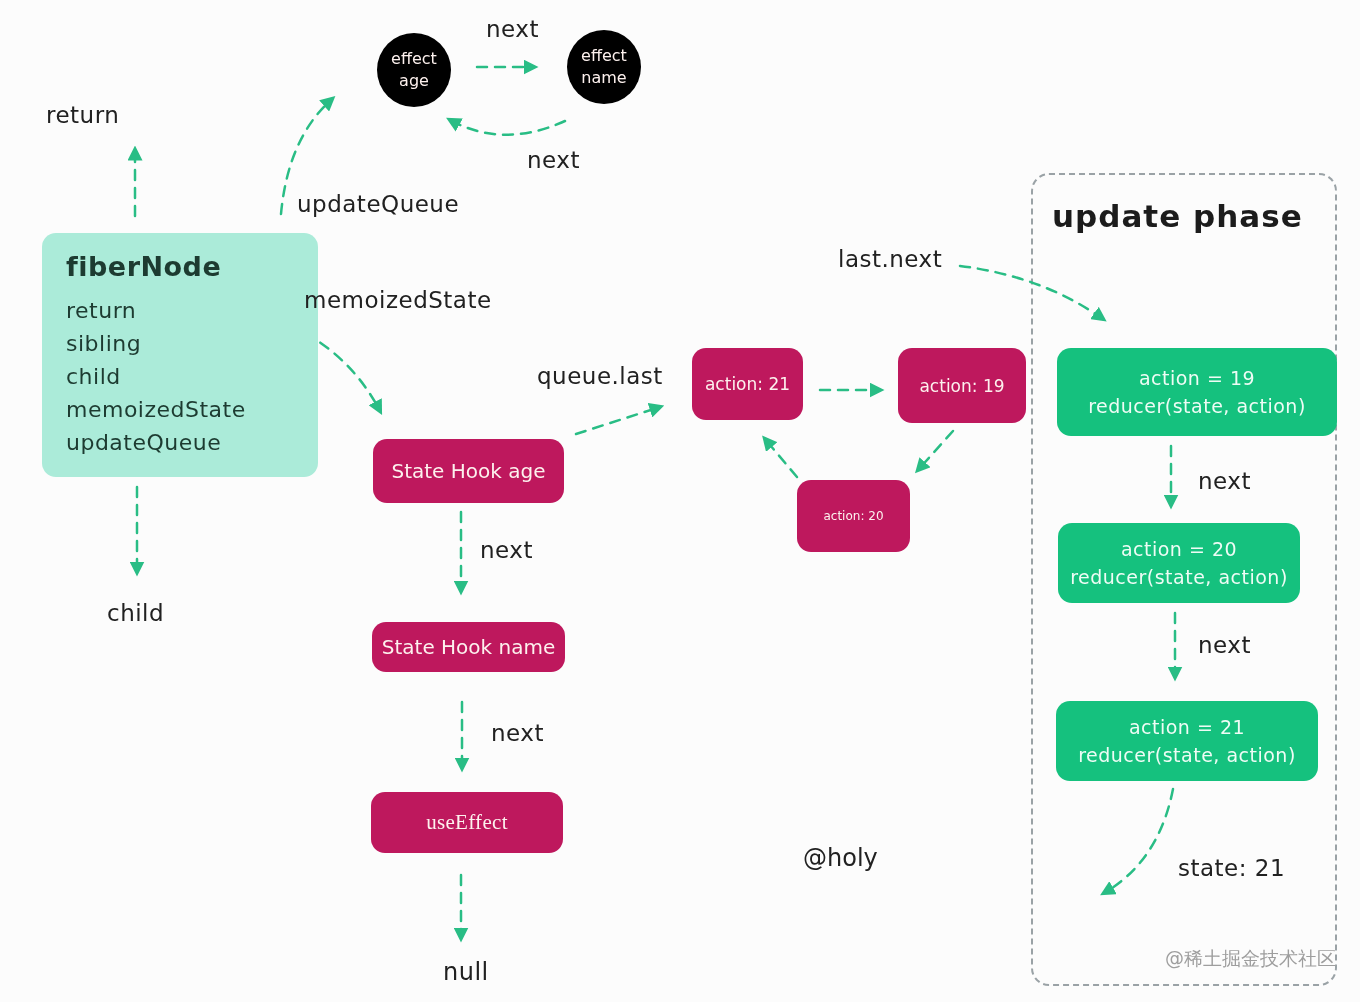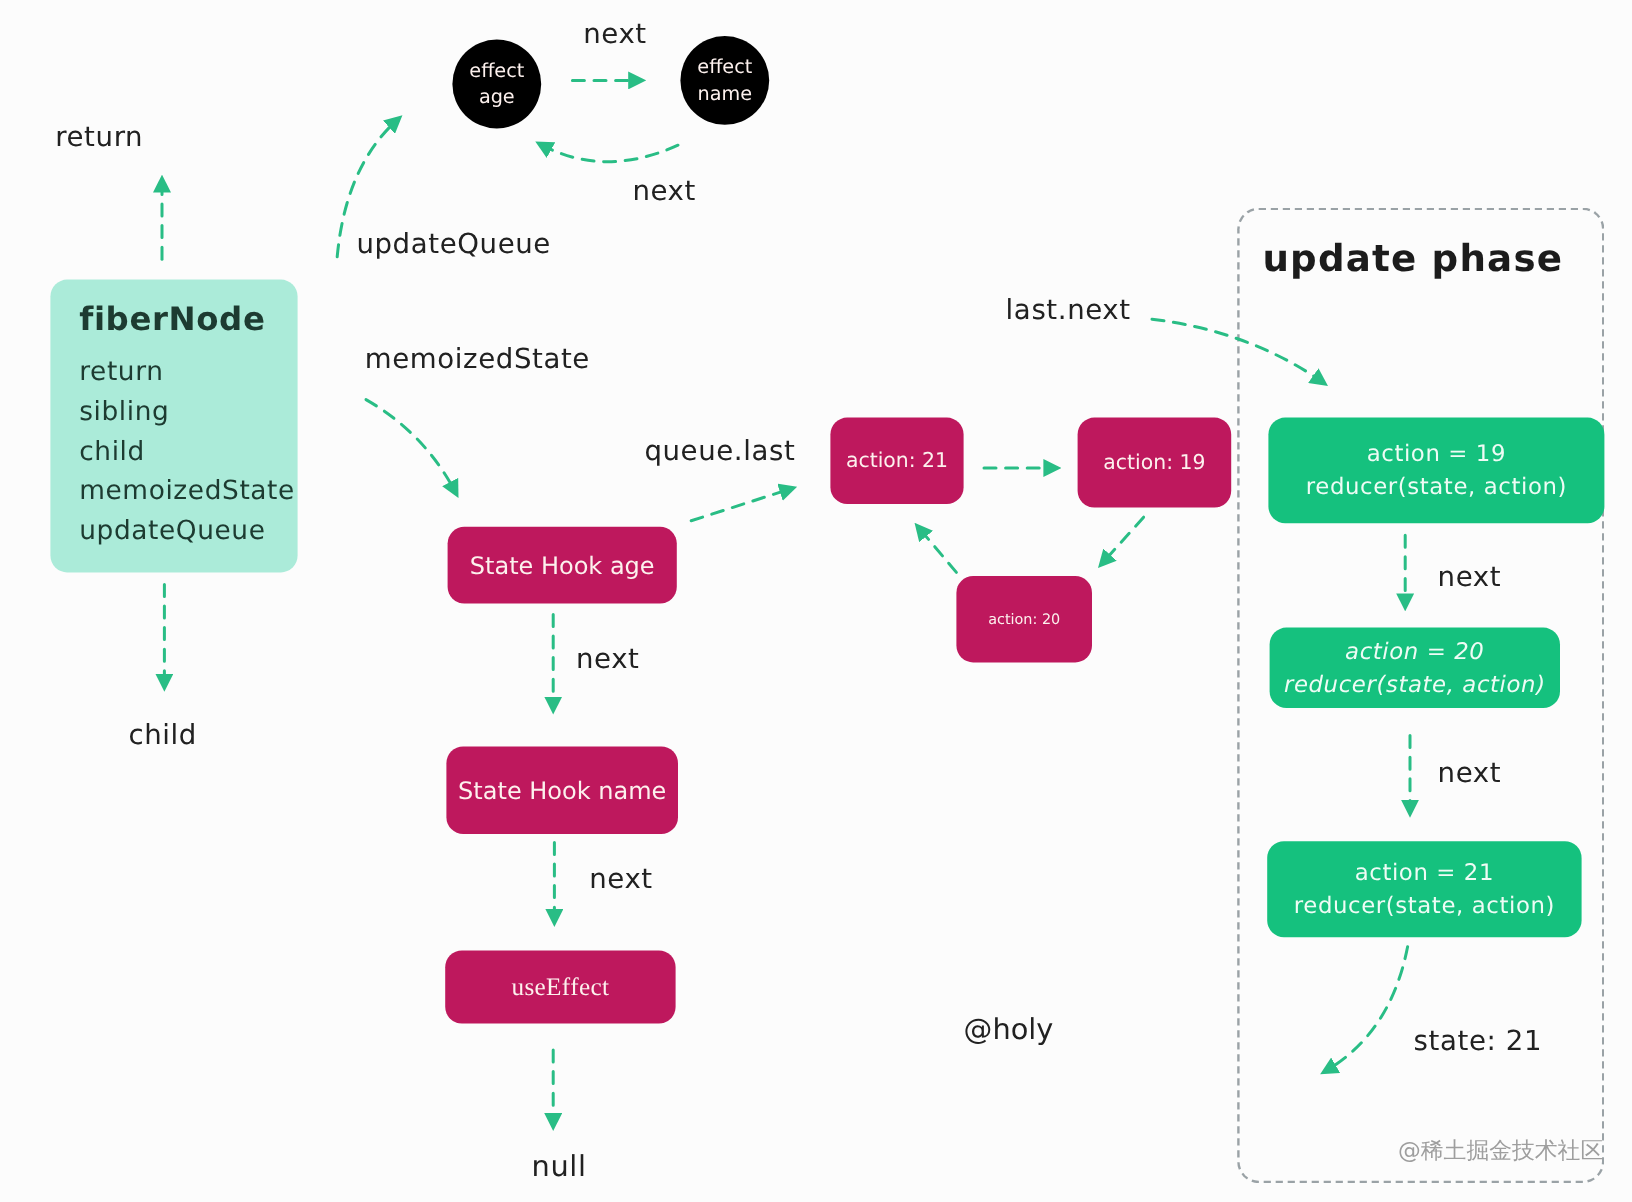--- a/index.html
+++ b/index.html
@@ -138,42 +138,42 @@
       <path d="M461,512 L461,591" marker-end="url(#ah)"></path>
       <path d="M462,702 L462,768" marker-end="url(#ah)"></path>
       <path d="M461,875 L461,938" marker-end="url(#ah)"></path>
       <path d="M960,266 Q1042,276 1103,319" marker-end="url(#ah)"></path>
       <path d="M1171,446 L1171,505" marker-end="url(#ah)"></path>
       <path d="M1175,613 L1175,677" marker-end="url(#ah)"></path>
       <path d="M1173,789 Q1159,861 1104,893" marker-end="url(#ah)"></path>
     </g>
   </svg>
 
-  <div class="node fiber-node" style="left:42px; top:233px; width:206px; height:244px;">
+  <div class="node fiber-node" style="left:42px; top:233px; width:276px; height:244px;">
     <div class="fn-title">fiberNode</div>
     <div class="fn-field">return</div>
     <div class="fn-field">sibling</div>
     <div class="fn-field">child</div>
     <div class="fn-field">memoizedState</div>
     <div class="fn-field">updateQueue</div>
   </div>
 
   <div class="node red-circle" style="left:377px; top:33px; width:74px; height:74px;">
     <span>effect</span>
     <span>age</span>
   </div>
   <div class="node red-circle" style="left:567px; top:30px; width:74px; height:74px;">
     <span>effect</span>
     <span>name</span>
   </div>
 
   <div class="node red-box" style="left:373px; top:439px; width:191px; height:64px; font-size:20px;">
     <span>State Hook age</span>
   </div>
-  <div class="node red-box" style="left:372px; top:622px; width:193px; height:73px; font-size:20px;">
+  <div class="node red-box" style="left:372px; top:622px; width:193px; height:50px; font-size:20px;">
     <span>State Hook name</span>
   </div>
   <div class="node red-box serif-text" style="left:371px; top:792px; width:192px; height:61px; font-size:21px;">
     <span>useEffect</span>
   </div>
 
   <div class="node red-box" style="left:692px; top:348px; width:111px; height:72px; font-size:17px;">
     <span>action: 21</span>
   </div>
   <div class="node red-box" style="left:898px; top:348px; width:128px; height:75px; font-size:17px;align-items:center;">
@@ -182,21 +182,21 @@
   <div class="node red-box" style="left:797px; top:480px; width:113px; height:72px; font-size:12px;">
     <span>action: 20</span>
   </div>
 
   <div class="up-title" style="left:1052px; top:198px;">update phase</div>
 
   <div class="node green-box" style="left:1057px; top:348px; width:280px; height:88px;">
     <span>action = 19</span>
     <span>reducer(state, action)</span>
   </div>
-  <div class="node green-box" style="left:1058px; top:523px; width:242px; height:67px;font-style:italic;">
+  <div class="node green-box" style="left:1058px; top:523px; width:242px; height:80px;">
     <span>action = 20</span>
     <span>reducer(state, action)</span>
   </div>
   <div class="node green-box" style="left:1056px; top:701px; width:262px; height:80px;">
     <span>action = 21</span>
     <span>reducer(state, action)</span>
   </div>
 
   <div class="lbl" style="left:46px; top:102px;">return</div>
   <div class="lbl" style="left:107px; top:600px;">child</div>

